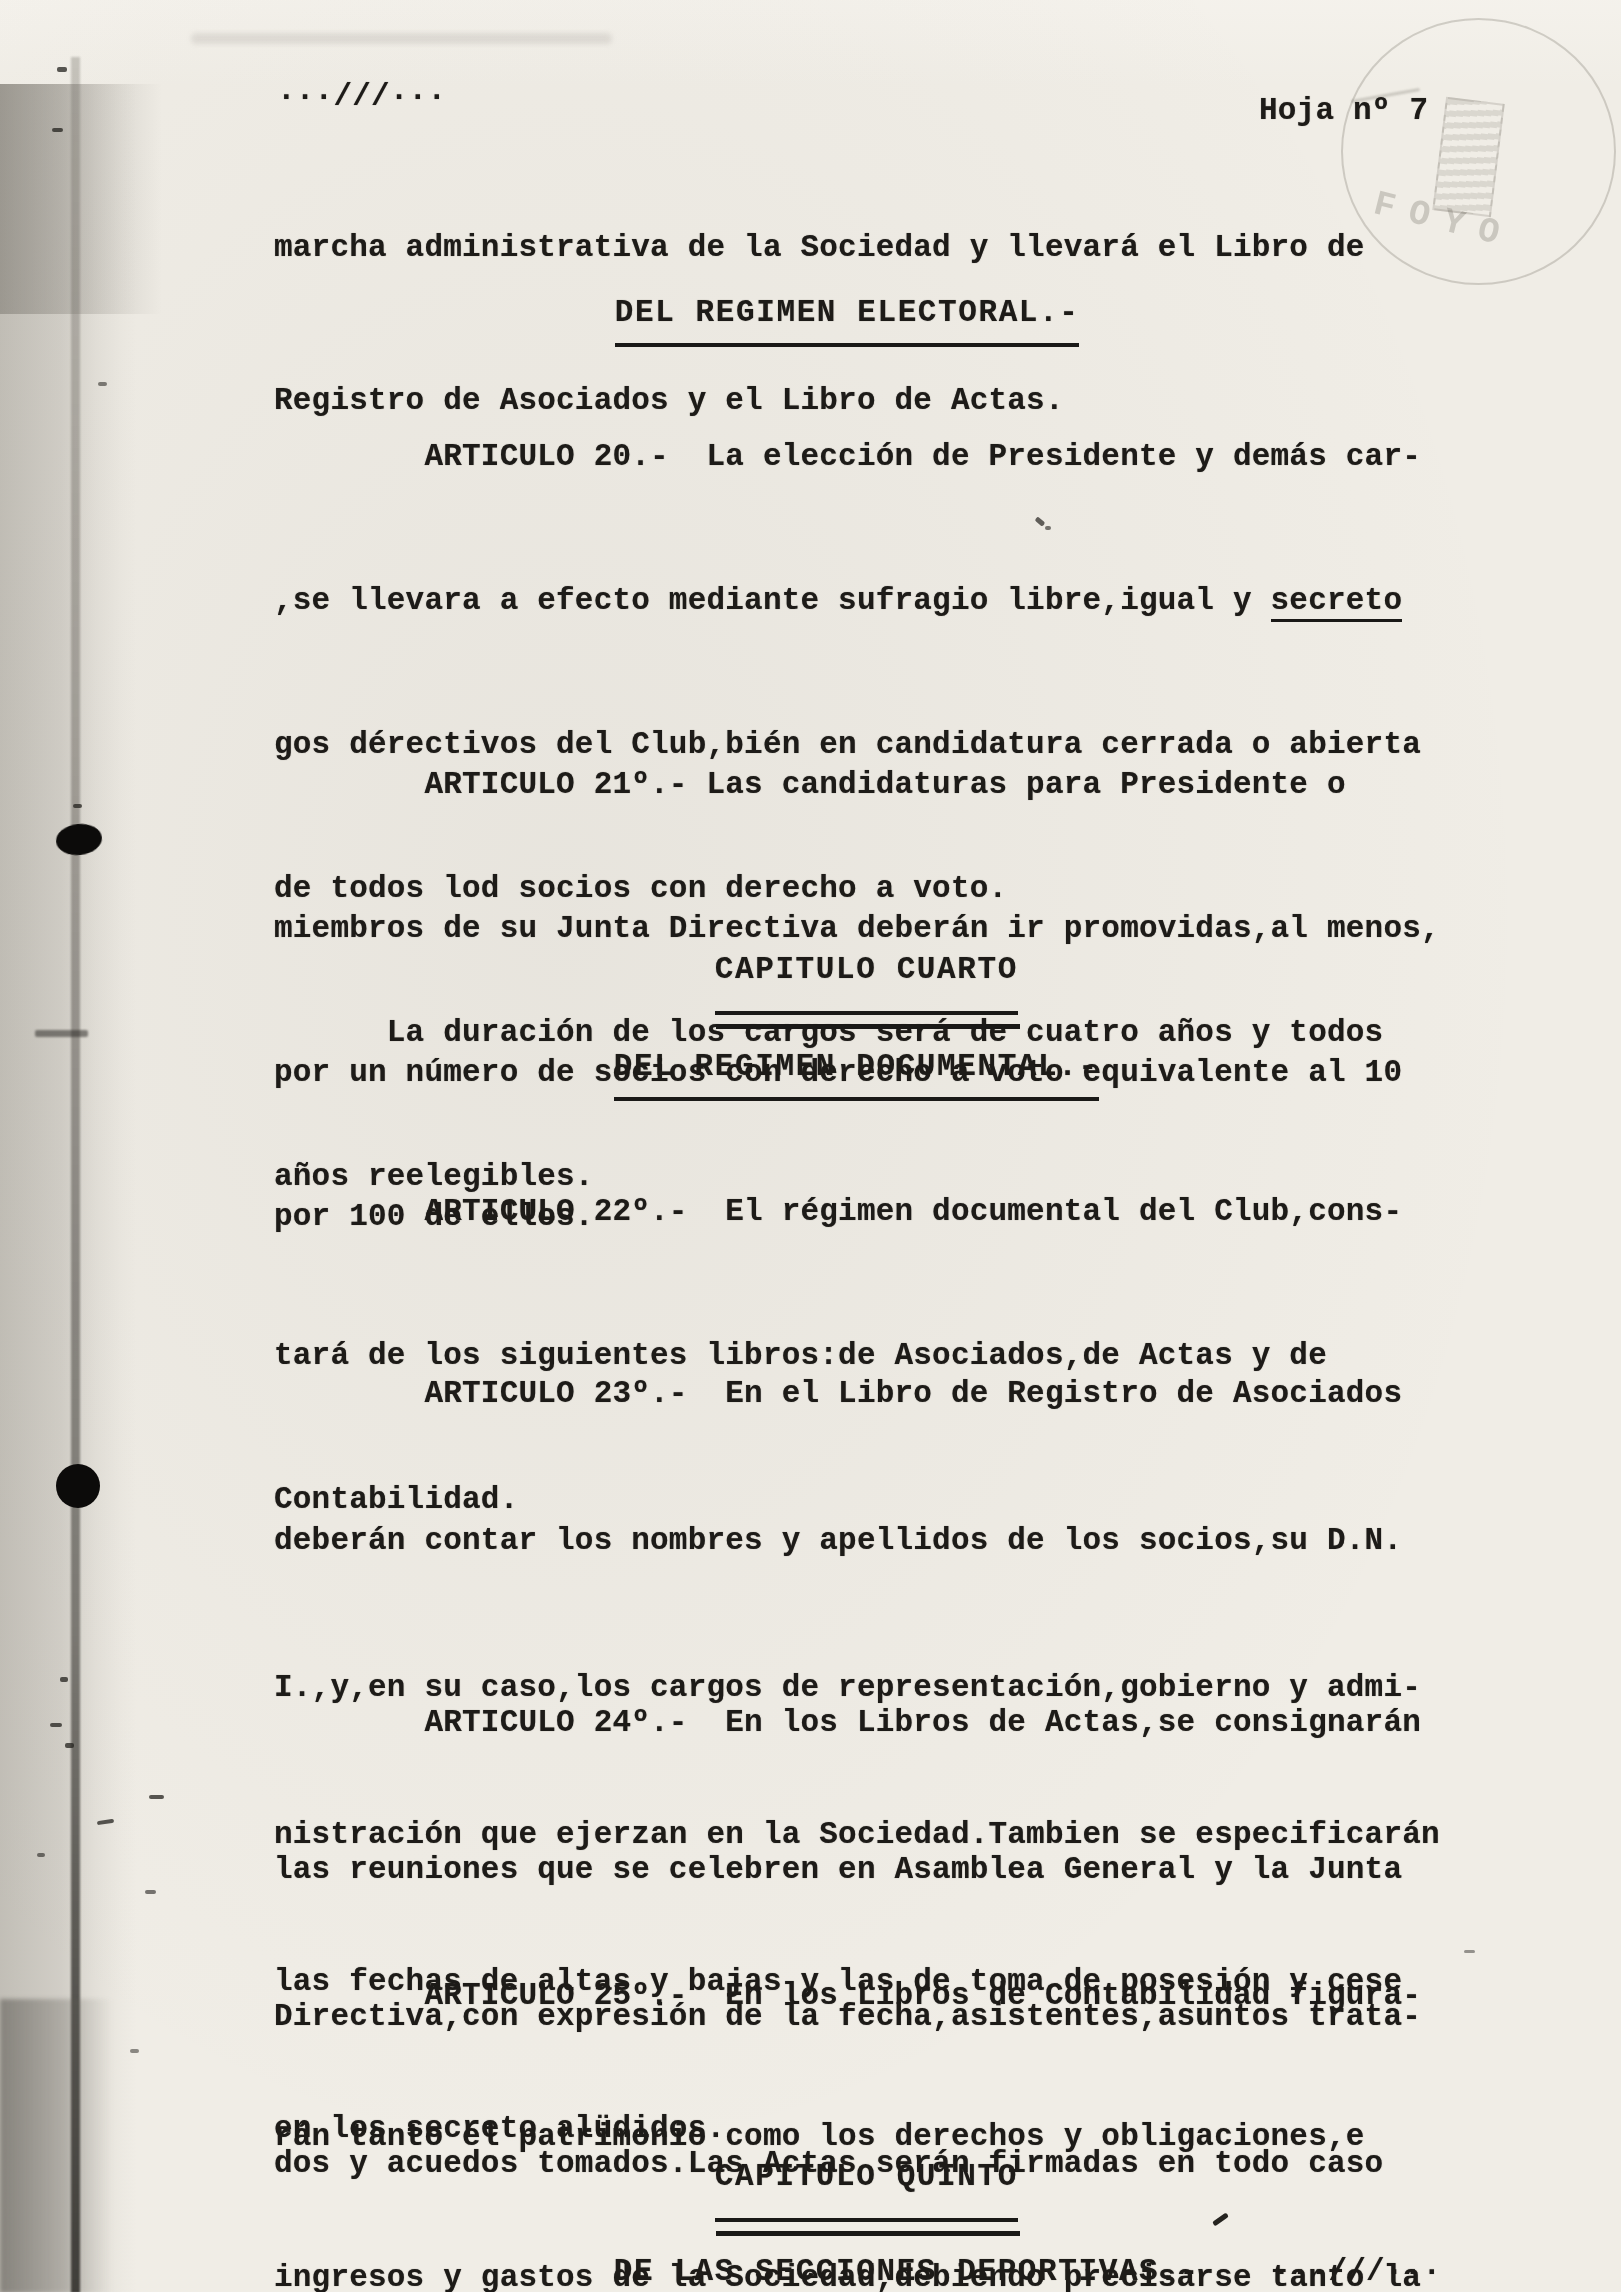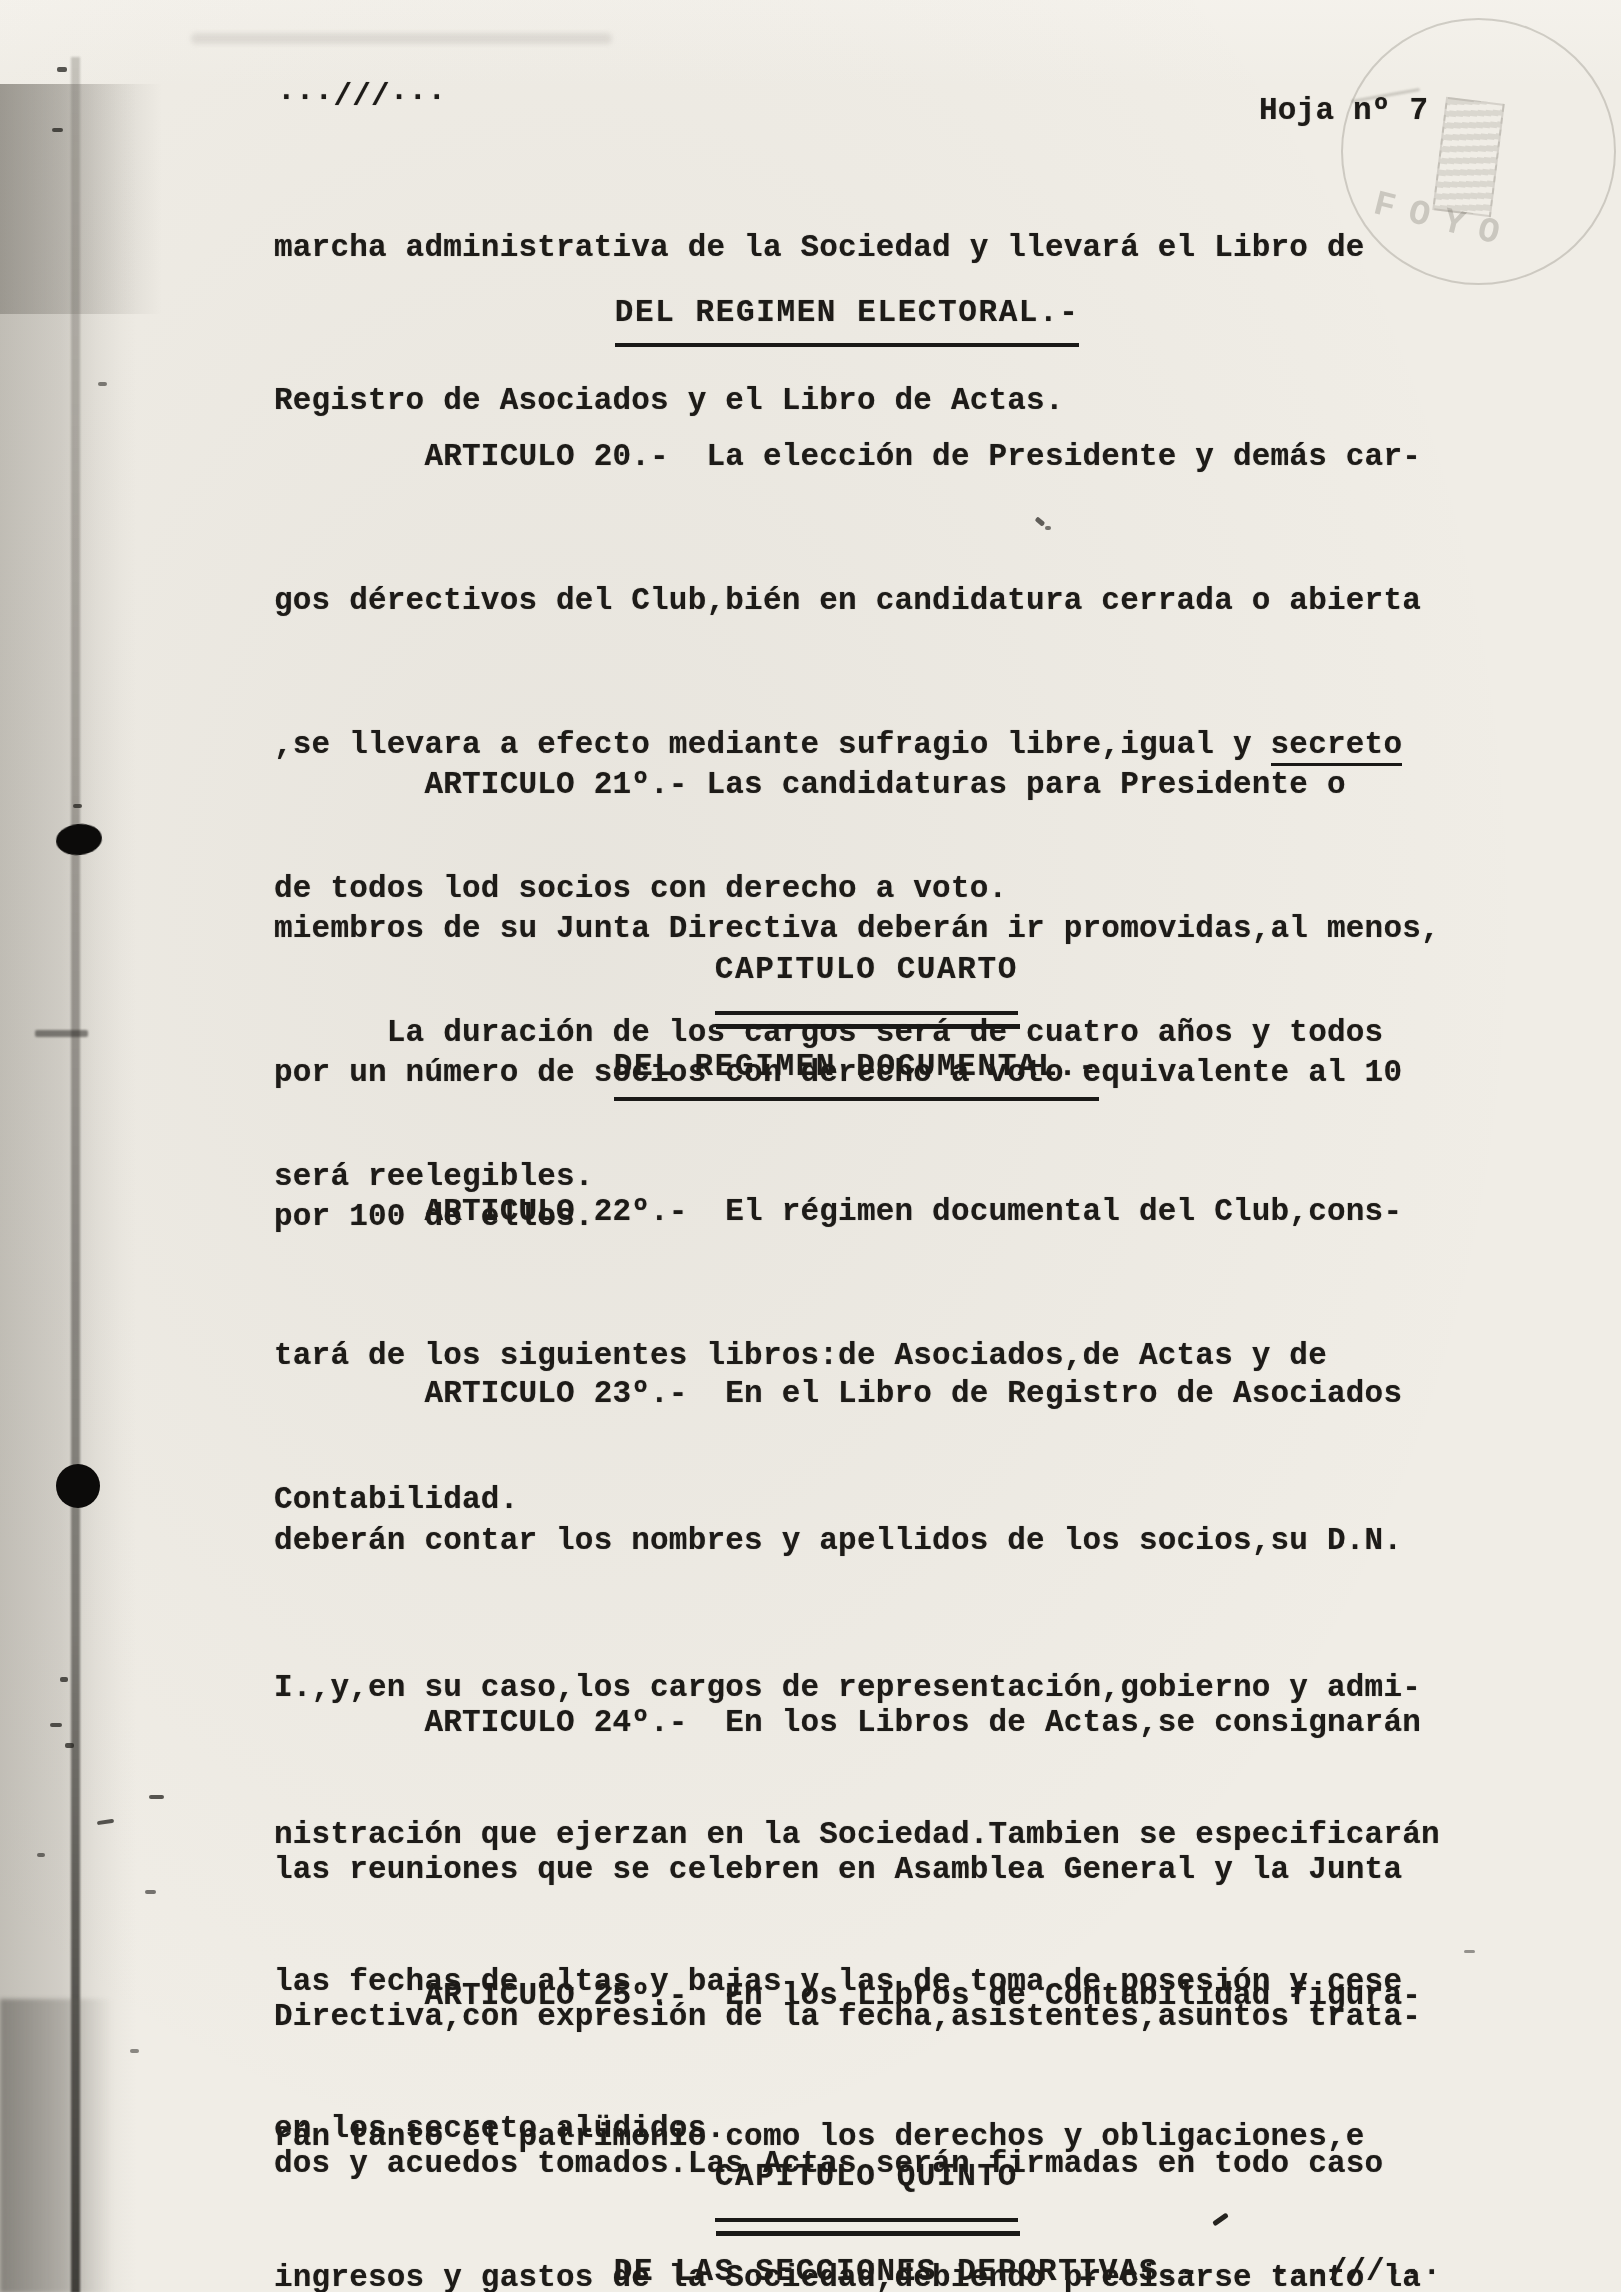--- a/index.html
+++ b/index.html
@@ -105,25 +105,25 @@
     <div>marcha administrativa de la Sociedad y llevará el Libro de</div>
     <div>Registro de Asociados y el Libro de Actas.</div>
   </div>
 
   <div class="txt heading" style="left:534px;top:257px;">
     <span class="u-single">DEL REGIMEN ELECTORAL.-</span>
   </div>
 
   <div class="txt" style="left:274px;top:337px;">
     <div>        ARTICULO 20.-  La elección de Presidente y demás car-</div>
+    <div><span>,se llevara a efecto mediante sufragio libre,igual y </span><span class="u-word">secreto</span></div>
     <div>gos dérectivos del Club,bién en candidatura cerrada o abierta</div>
-    <div><span>,se llevara a efecto mediante sufragio libre,igual y </span><span class="u-word">secreto</span></div>
     <div>de todos lod socios con derecho a voto.</div>
     <div>      La duración de los cargos será de cuatro años y todos</div>
-    <div>será reelegibles.</div>
+    <div>años reelegibles.</div>
   </div>
 
   <div class="txt" style="left:274px;top:665px;">
     <div>        ARTICULO 21º.- Las candidaturas para Presidente o</div>
     <div>miembros de su Junta Directiva deberán ir promovidas,al menos,</div>
     <div>por un número de socios con derecho a voto equivalente al 10</div>
     <div>por 100 de ellos.</div>
   </div>
 
   <div class="txt heading" style="left:634px;top:914px;">

